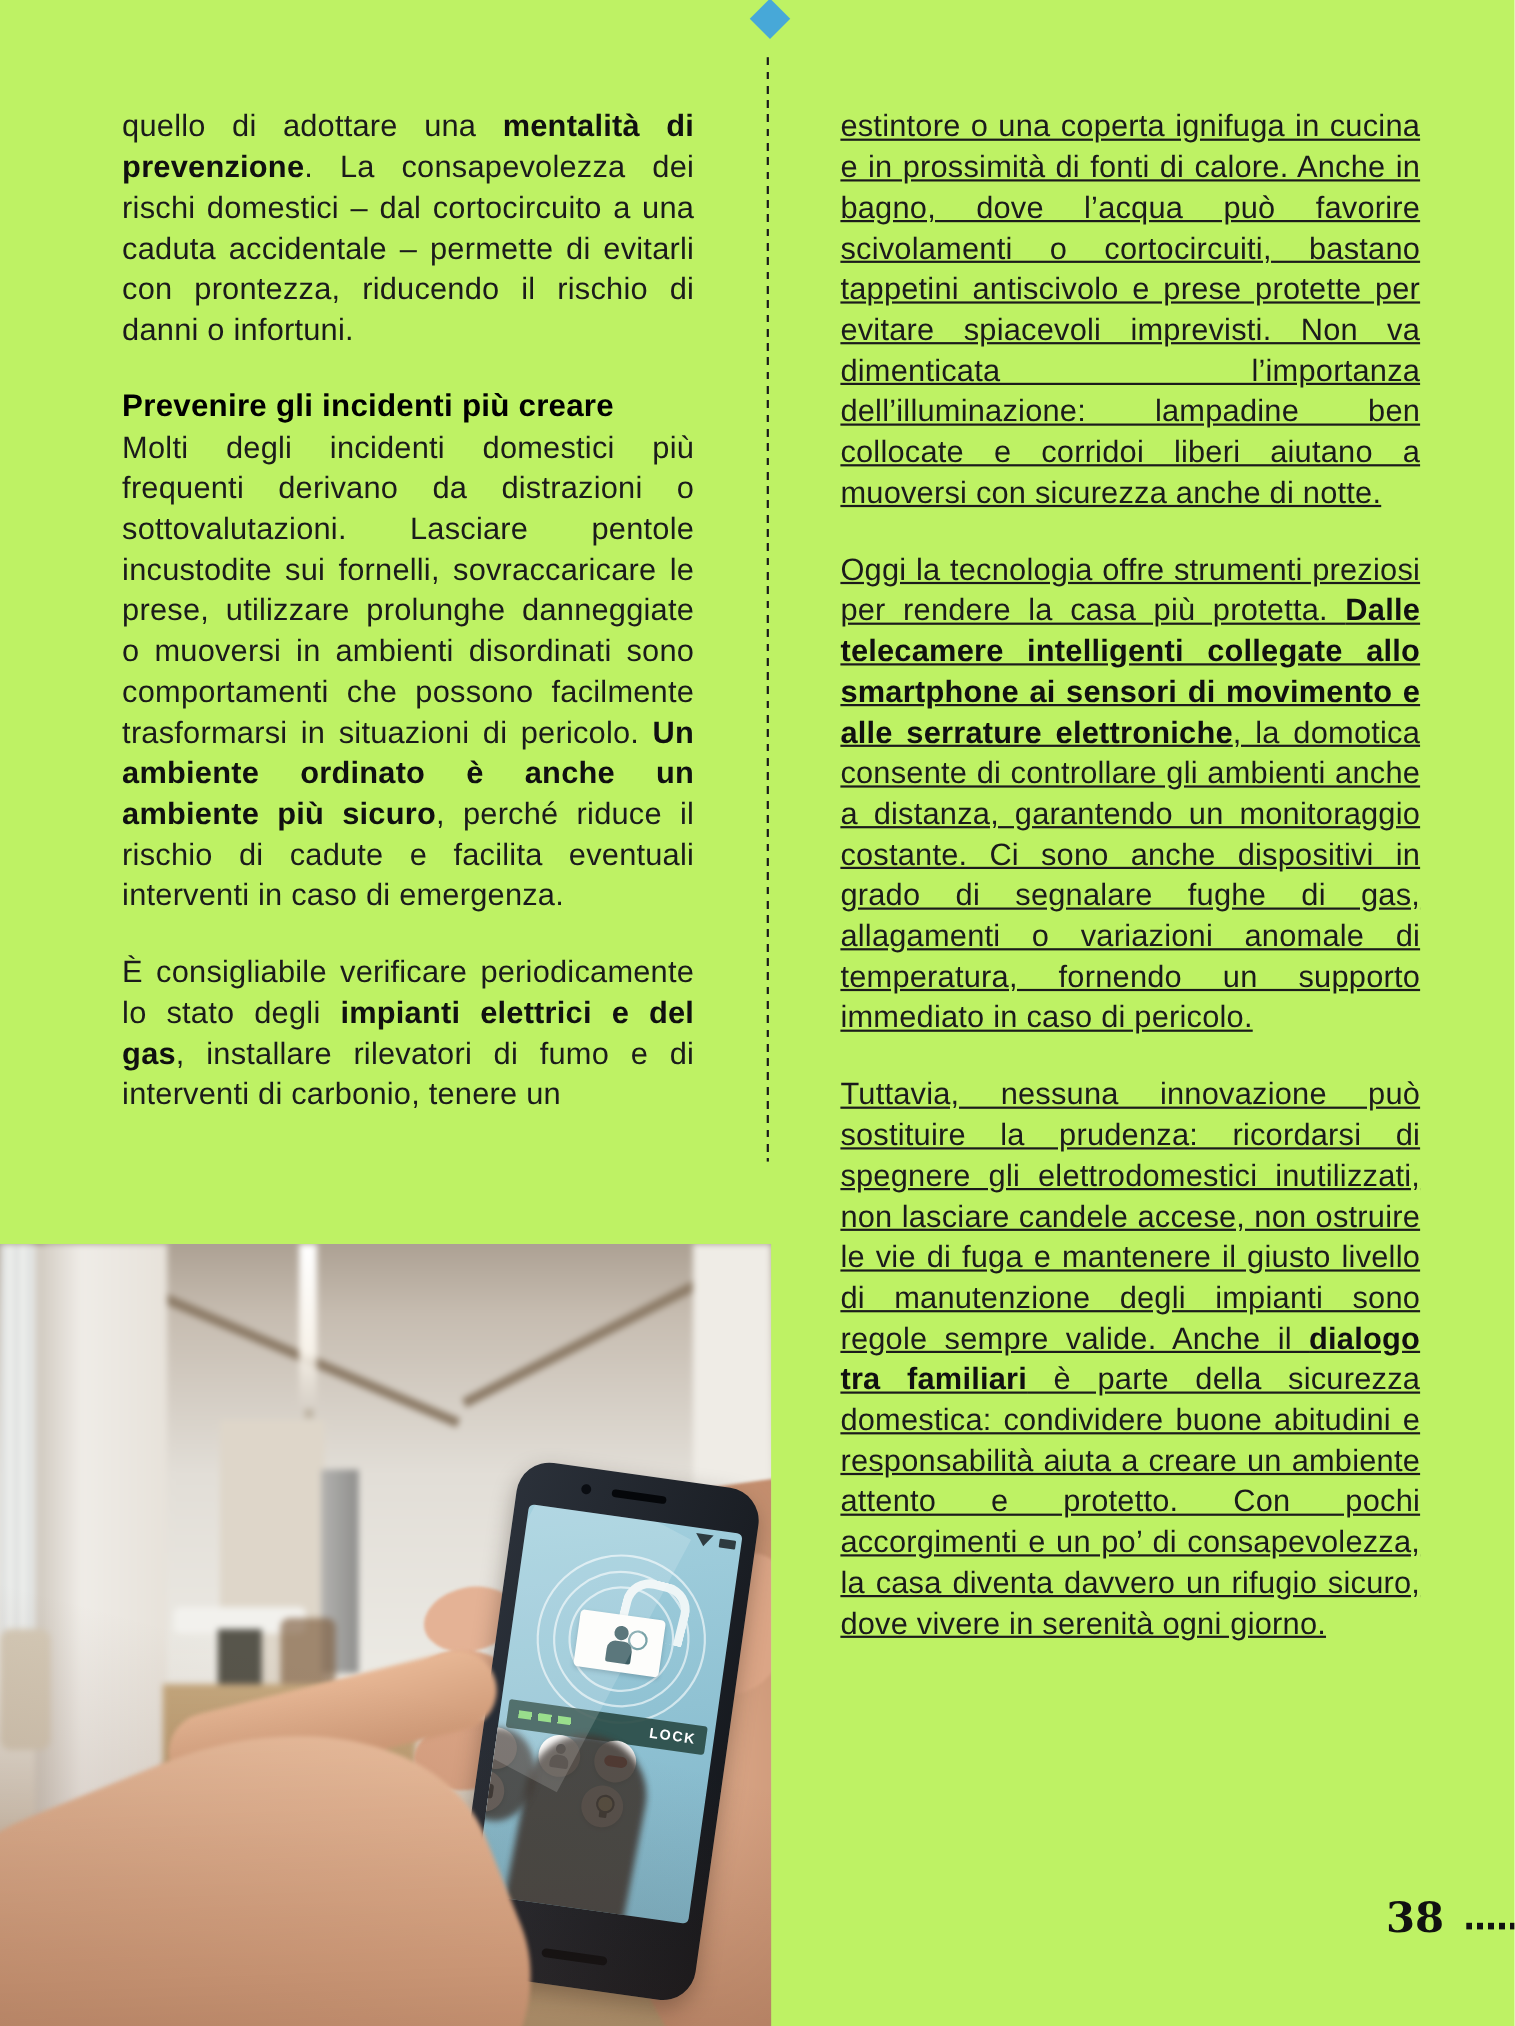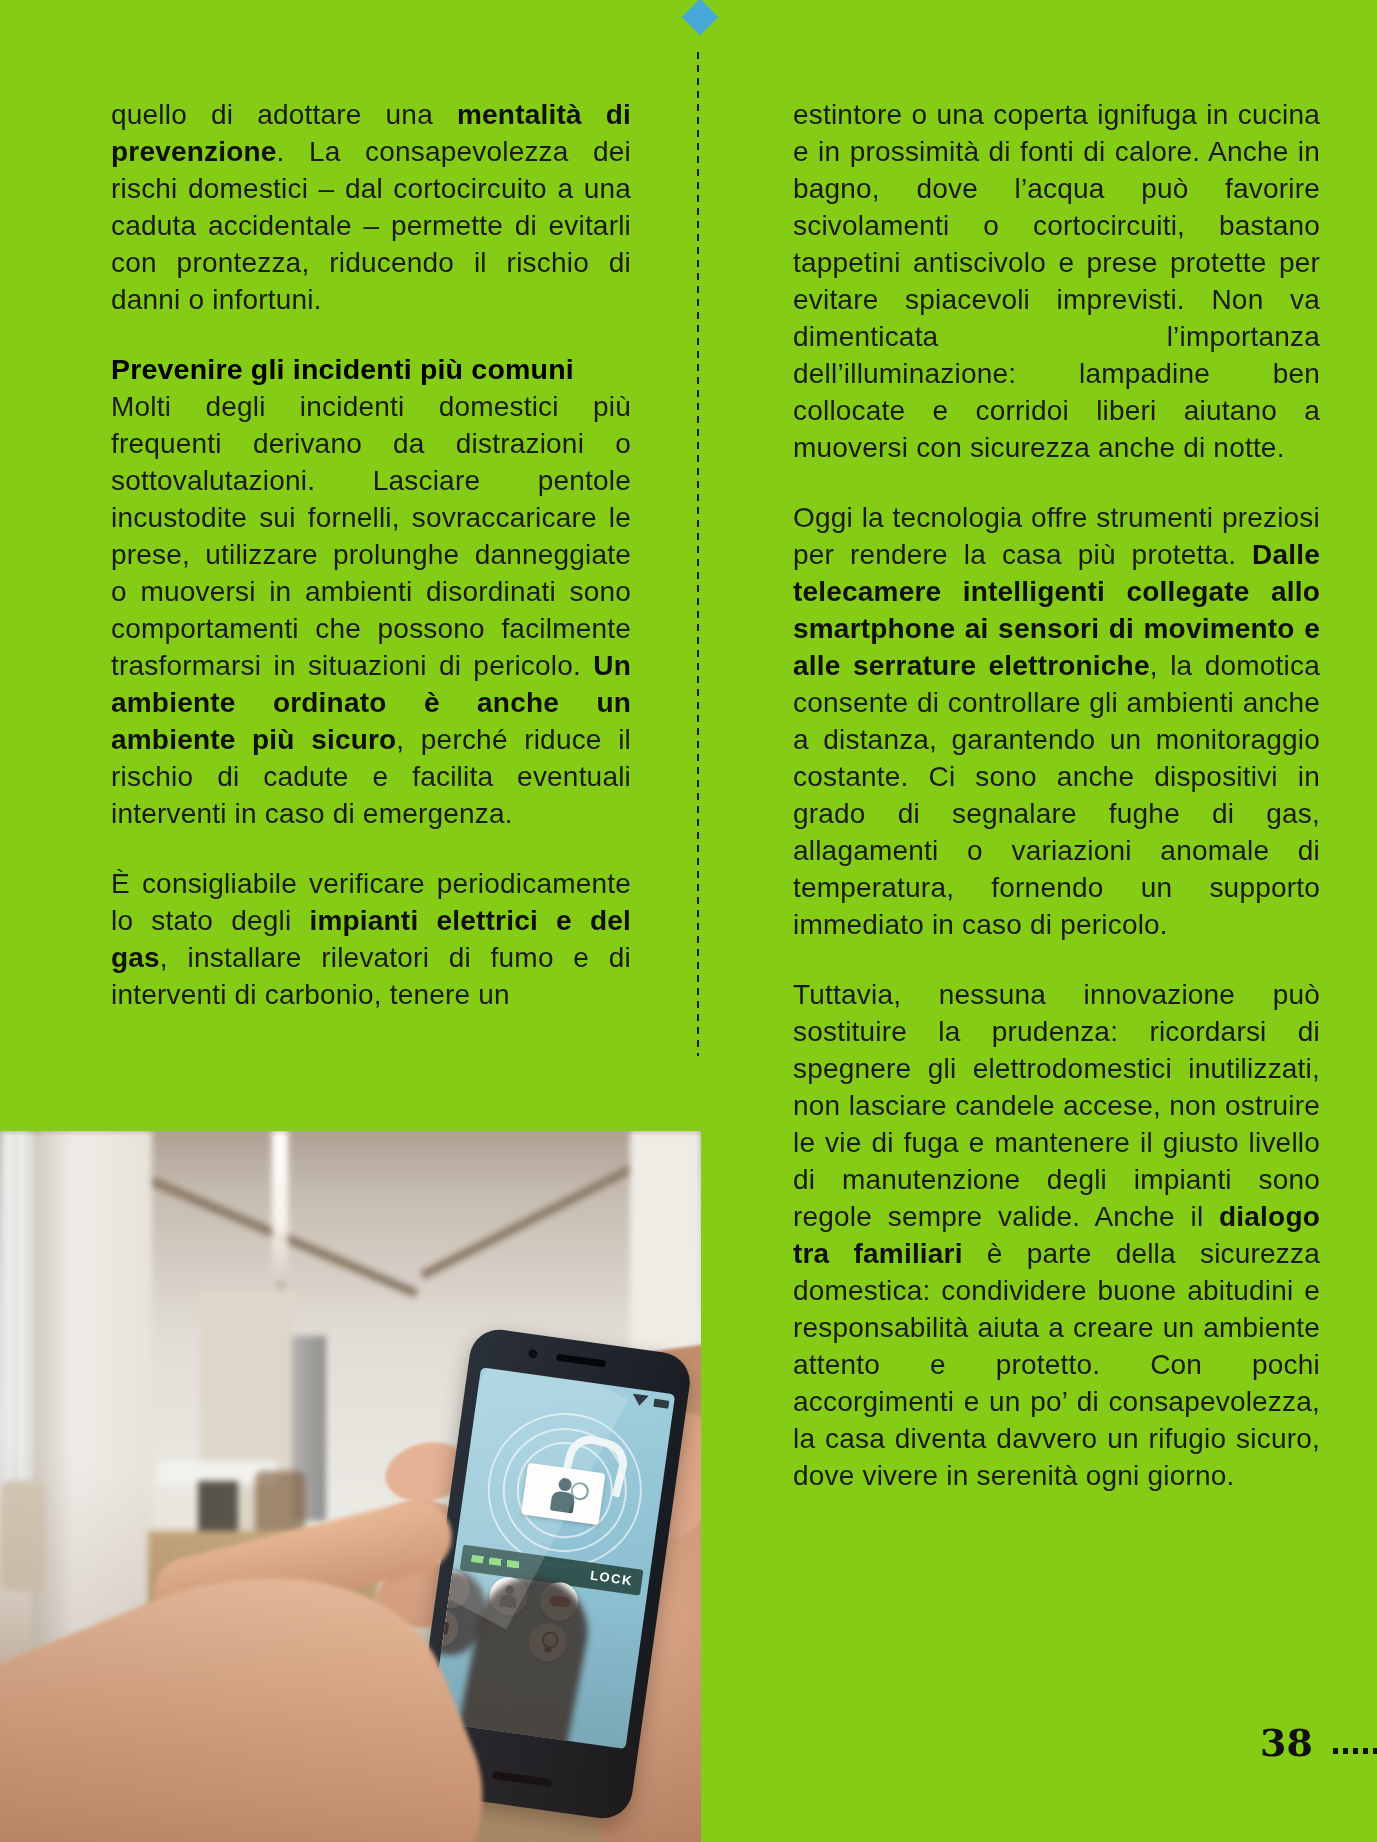--- a/index.html
+++ b/index.html
@@ -1,28 +1,28 @@
 <!DOCTYPE html>
 <html><head>
 <meta charset="utf-8">
 <style>
   html,body{margin:0;padding:0;background:#ffffff;}
-  .page{position:relative;width:1377px;height:1842px;background:#84cc16;overflow:hidden;
+  .page{position:relative;width:1377px;height:1842px;background:#bef264;overflow:hidden;
         font-family:"Liberation Sans", sans-serif;color:#1b1b1b;}
 
   
   .diamond{position:absolute;left:687px;top:4px;width:26px;height:26px;transform:rotate(45deg);}
   .divider{position:absolute;left:697px;top:52px;width:2px;height:1004px;
            background:repeating-linear-gradient(to bottom,#1a1a1a 0 7px,transparent 7px 13px);}
 
   
   .col{position:absolute;top:96px;font-size:28px;line-height:37px;text-align:justify;
        font-weight:300;letter-spacing:.2px;}
   .col-left{left:111px;width:520px;}
-  .col-right{left:793px;width:527px;}
+  .col-right{left:764px;width:527px;text-decoration:underline;}
   .para{margin:0;}
   .head{margin:0;font-weight:700;color:#000;font-size:28.5px;}
   .para b{font-weight:700;color:#101010;}
   .para + .para, .para + .head{margin-top:33px;}
 
   
   .pagenum{position:absolute;left:1260px;top:1720px;font-family:"DejaVu Serif",serif;
            font-weight:700;font-size:38px;color:#111;}
   .leader-dots{position:absolute;left:1333px;top:1748px;width:44px;height:6px;
            background:repeating-linear-gradient(to right,#111 0 5px,transparent 5px 10px);}
@@ -111,21 +111,21 @@
 </head>
 <body>
 
 <div class="page">
 
   <div class="diamond" style="background: rgb(71, 168, 216);"></div>
   <div class="divider"></div>
 
   <div class="col col-left">
       <p class="para"><span>quello di adottare una </span><b>mentalità di prevenzione</b><span>. La consapevolezza dei rischi domestici – dal cortocircuito a una caduta accidentale – permette di evitarli con prontezza, riducendo il rischio di danni o infortuni.</span></p>
-      <h3 class="head"><b>Prevenire gli incidenti più comuni</b></h3>
+      <h3 class="head"><b>Prevenire gli incidenti più creare</b></h3>
       <p class="para"><span>Molti degli incidenti domestici più frequenti derivano da distrazioni o sottovalutazioni. Lasciare pentole incustodite sui fornelli, sovraccaricare le prese, utilizzare prolunghe danneggiate o muoversi in ambienti disordinati sono comportamenti che possono facilmente trasformarsi in situazioni di pericolo. </span><b>Un ambiente ordinato è anche un ambiente più sicuro</b><span>, perché riduce il rischio di cadute e facilita eventuali interventi in caso di emergenza.</span></p>
       <p class="para"><span>È consigliabile verificare periodicamente lo stato degli </span><b>impianti elettrici e del gas</b><span>, installare rilevatori di fumo e di interventi di carbonio, tenere un</span></p>
     </div>
   <div class="col col-right">
       <p class="para"><span>estintore o una coperta ignifuga in cucina e in prossimità di fonti di calore. Anche in bagno, dove l’acqua può favorire scivolamenti o cortocircuiti, bastano tappetini antiscivolo e prese protette per evitare spiacevoli imprevisti. Non va dimenticata l’importanza dell’illuminazione: lampadine ben collocate e corridoi liberi aiutano a muoversi con sicurezza anche di notte.</span></p>
       <p class="para"><span>Oggi la tecnologia offre strumenti preziosi per rendere la casa più protetta. </span><b>Dalle telecamere intelligenti collegate allo smartphone ai sensori di movimento e alle serrature elettroniche</b><span>, la domotica consente di controllare gli ambienti anche a distanza, garantendo un monitoraggio costante. Ci sono anche dispositivi in grado di segnalare fughe di gas, allagamenti o variazioni anomale di temperatura, fornendo un supporto immediato in caso di pericolo.</span></p>
       <p class="para"><span>Tuttavia, nessuna innovazione può sostituire la prudenza: ricordarsi di spegnere gli elettrodomestici inutilizzati, non lasciare candele accese, non ostruire le vie di fuga e mantenere il giusto livello di manutenzione degli impianti sono regole sempre valide. Anche il </span><b>dialogo tra familiari</b><span> è parte della sicurezza domestica: condividere buone abitudini e responsabilità aiuta a creare un ambiente attento e protetto. Con pochi accorgimenti e un po’ di consapevolezza, la casa diventa davvero un rifugio sicuro, dove vivere in serenità ogni giorno.</span></p>
     </div>
 
   <figure class="photo">

